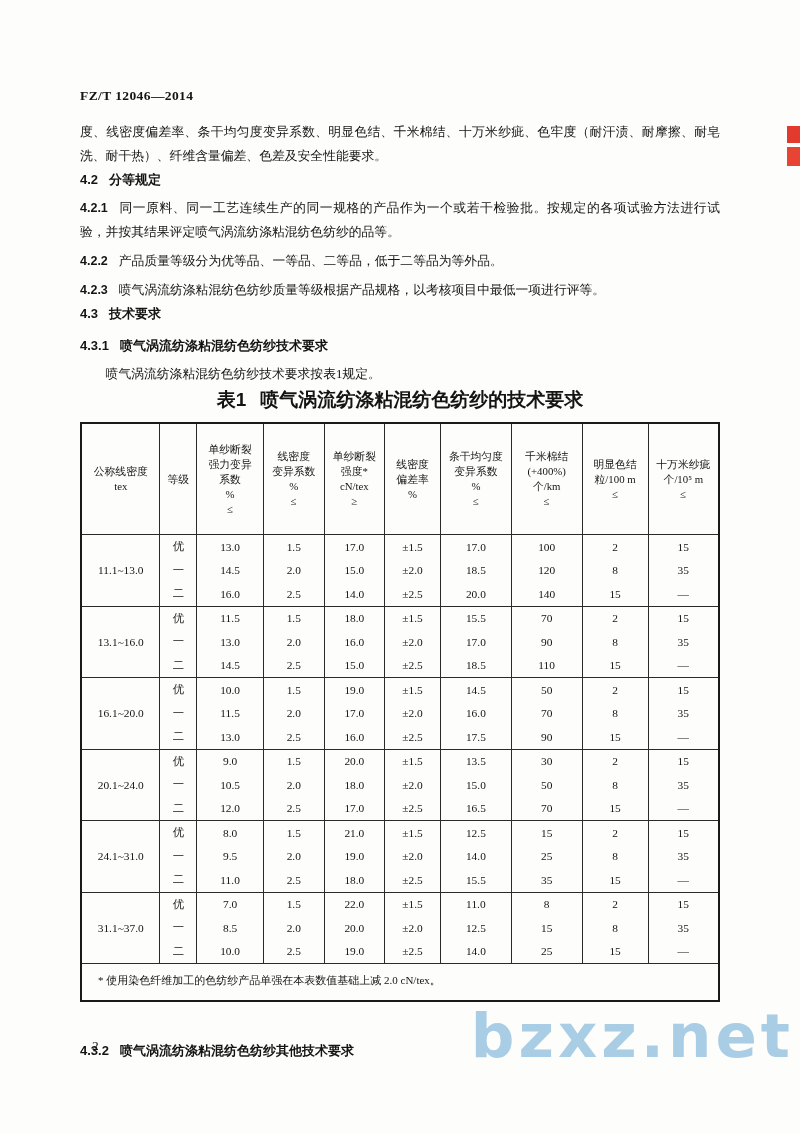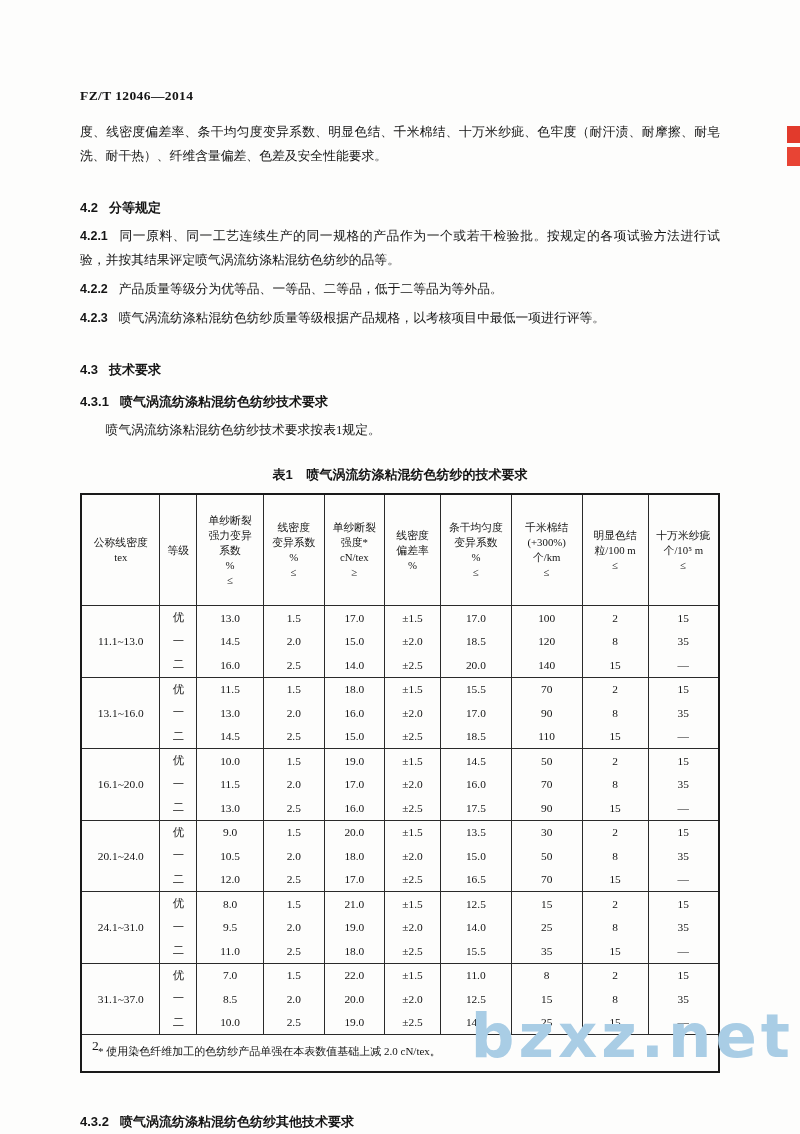--- a/index.html
+++ b/index.html
@@ -6,26 +6,26 @@
   .page{width:800px;height:1134px;background:#fdfdfc;position:relative;overflow:hidden;
         font-family:"Liberation Serif","DejaVu Serif",serif;color:#141414;margin:0 auto;
         box-shadow:0 0 4px rgba(0,0,0,.25);}
   .content{position:absolute;left:80px;right:80px;top:88px;}
   .std-code{font-size:13.5px;letter-spacing:.4px;margin-bottom:16px;font-weight:bold;}
   .para{font-size:12.8px;line-height:24px;text-align:justify;margin:0;}
   .heading{font-size:13px;font-weight:bold;font-family:"Liberation Sans","DejaVu Sans",sans-serif;
            line-height:22px;margin:0;}
   .num{margin-right:11px;white-space:nowrap;}
   .para .num{font-weight:bold;font-family:"Liberation Sans","DejaVu Sans",sans-serif;font-size:12.5px;}
-  .gap-lg{margin-top:29px;}
+  .gap-lg{margin-top:1px;}
   .gap-md{margin-top:10px;}
   .gap-sm{margin-top:5px;}
   .indent{text-indent:2em;}
   .table-title{text-align:center;font-weight:bold;font-family:"Liberation Sans","DejaVu Sans",sans-serif;
-               font-size:13px;margin-top:24px;}
+               font-size:19px;margin-top:1px;}
   .table-title .tt-text{margin-left:14px;}
   .tblwrap{margin-top:9px;}
   table{width:100%;border-collapse:collapse;border:2px solid #1a1a1a;table-layout:fixed;}
   th,td{border-left:1px solid #2a2a2a;}
   thead th{border-bottom:1px solid #2a2a2a;font-weight:normal;font-size:10.8px;line-height:15px;
            padding:4px 1px;vertical-align:middle;height:102px;text-align:center;}
   tbody td{font-size:11.4px;text-align:center;height:21.5px;vertical-align:middle;}
   tr.group-start td{border-top:1px solid #2a2a2a;}
   td.footnote{border-top:1px solid #2a2a2a;text-align:left;font-size:11px;padding:6px 2px 8px 16px;}
   .red-mark{position:absolute;right:0;width:13px;background:#e23a2c;}
@@ -111,21 +111,21 @@
                 <div>%</div>
               </th>
               <th>
                 <div>条干均匀度</div>
                 <div>变异系数</div>
                 <div>%</div>
                 <div>≤</div>
               </th>
               <th>
                 <div>千米棉结</div>
-                <div>(+300%)</div>
+                <div>(+400%)</div>
                 <div>个/km</div>
                 <div>≤</div>
               </th>
               <th>
                 <div>明显色结</div>
                 <div>粒/100 m</div>
                 <div>≤</div>
               </th>
               <th>
                 <div>十万米纱疵</div>

